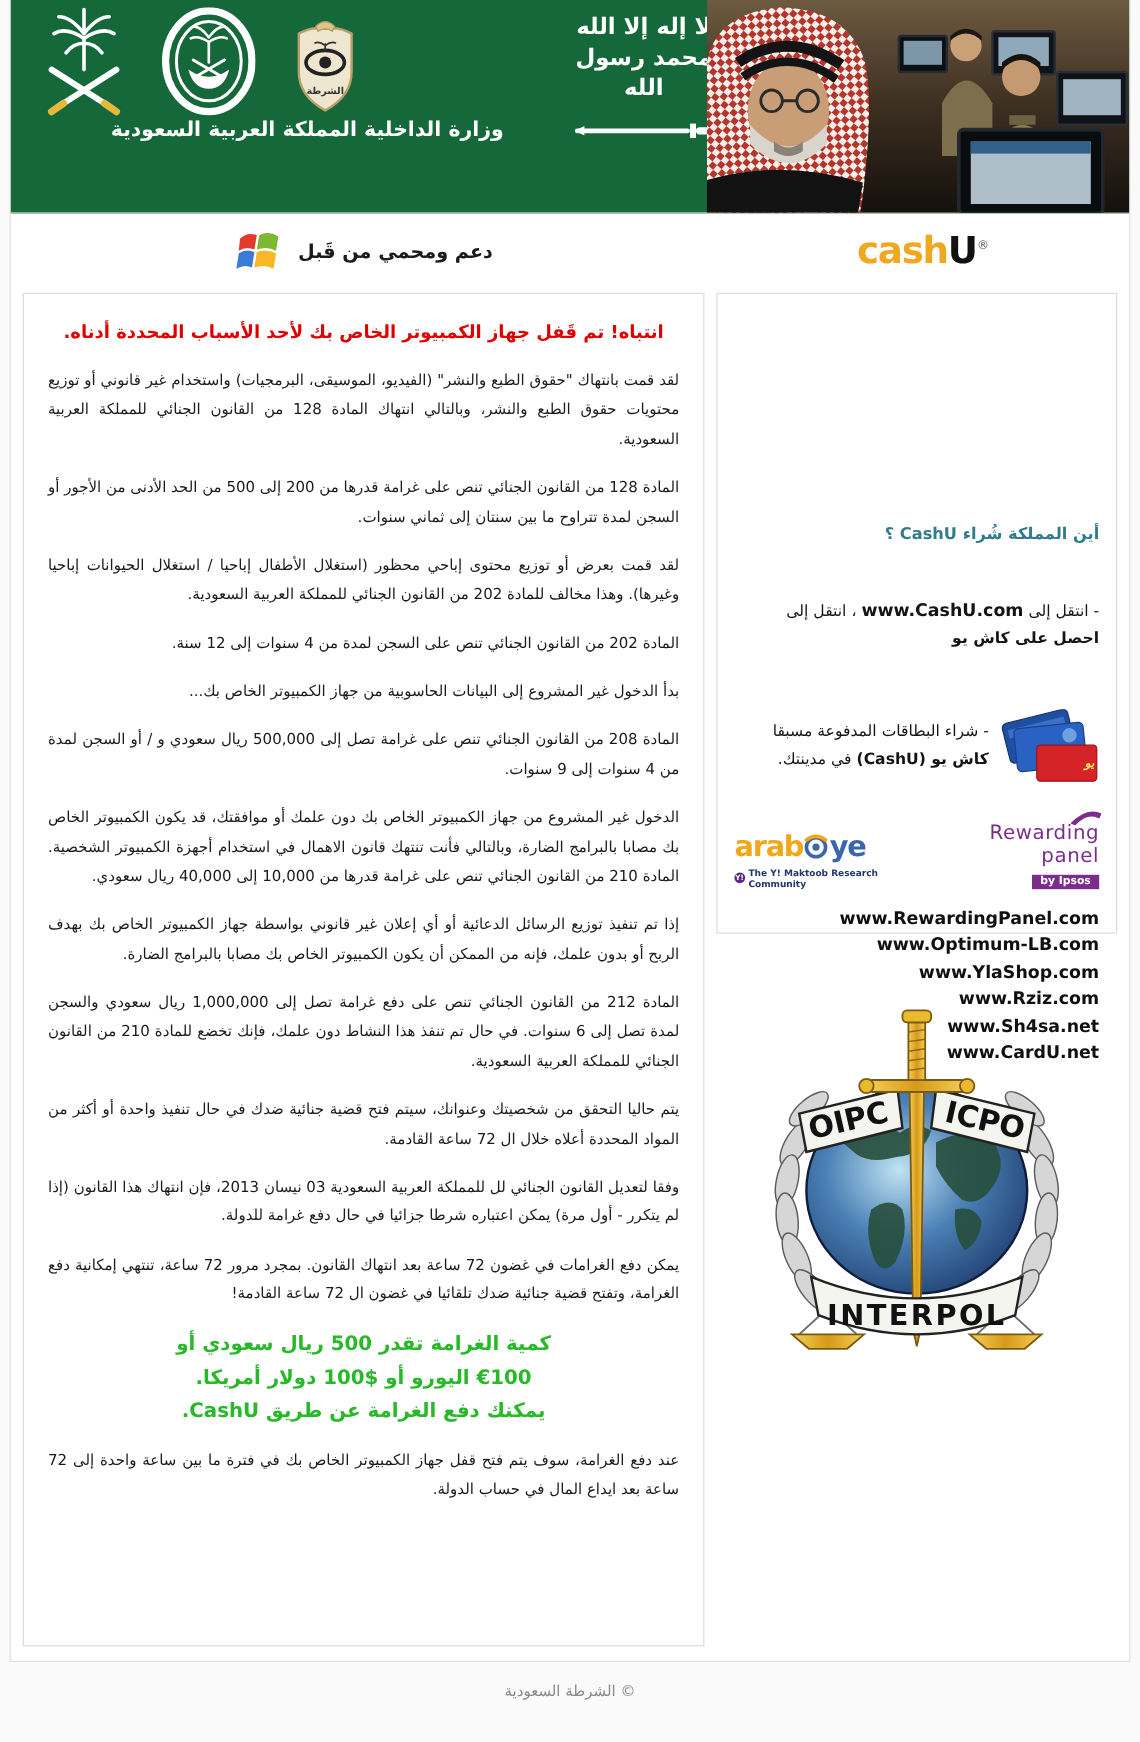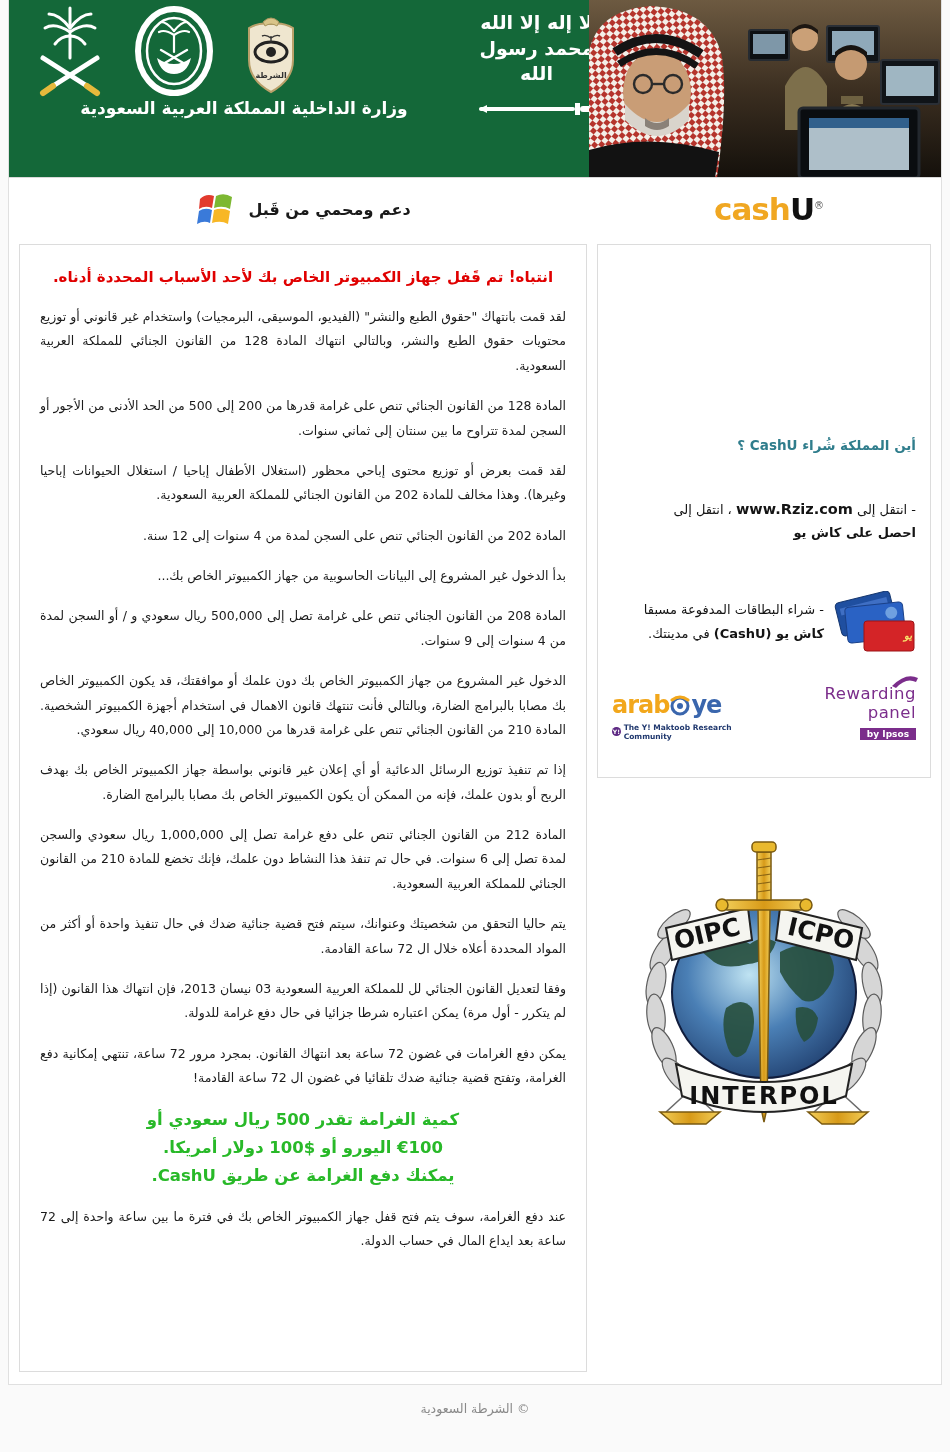--- a/index.html
+++ b/index.html
@@ -18,21 +18,21 @@
 
   
   .header {
     height: 178px;
     background: #146839;
     position: relative;
     overflow: hidden;
     border-bottom: 1px solid #d9d9d9;
   }
   .emblems { position: absolute; top: 6px; left: 22px; display: flex; align-items: flex-end; gap: 26px; }
-  .header-titles { position: absolute; top: 98px; left: 0; width: 470px; text-align: center; color: #ffffff; direction: rtl; }
+  .header-titles { position: absolute; top: 98px; left: 12px; width: 470px; text-align: center; color: #ffffff; direction: rtl; }
   .header-title-1 { font-size: 17px; font-weight: bold; margin: 0 0 10px; }
   .header-title-2 { font-size: 21px; font-weight: bold; margin: 0; }
   .flag-zone { position: absolute; top: 10px; left: 455px; width: 145px; color: #fff; text-align: center; direction: rtl; }
   .flag-shahada { font-size: 19px; font-weight: bold; line-height: 1.35; }
   .flag-sword { margin-top: 14px; }
   .photo { position: absolute; top: 0; right: 0; width: 352px; height: 178px; }
 
   
   .topbar { display: flex; align-items: center; height: 62px; }
   .topbar-left { width: 63%; display: flex; justify-content: center; align-items: center; gap: 10px; }
@@ -258,21 +258,21 @@
           <p class="fine-line">€100 اليورو أو $100 دولار أمريكا.</p>
           <p class="fine-line">يمكنك دفع الغرامة عن طريق CashU.</p>
         </div>
       <p class="para">عند دفع الغرامة، سوف يتم فتح قفل جهاز الكمبيوتر الخاص بك في فترة ما بين ساعة واحدة إلى 72 ساعة بعد ايداع المال في حساب الدولة.</p>
     </div>
 
     <div class="right-col">
       <div class="sidebar-box">
         <div class="ad-space"></div>
         <p class="sidebar-heading">أين المملكة شُراء CashU ؟</p>
-        <p class="step1"><span>- انتقل إلى </span><span class="step1-url">www.Rziz.com</span><span> ، انتقل إلى</span><br>
+        <p class="step1"><span>- انتقل إلى </span><span class="step1-url">www.CashU.com</span><span> ، انتقل إلى</span><br>
           <span class="step1-bold">احصل على كاش يو</span></p>
         <div class="step2">
           <svg width="86" height="62" viewBox="0 0 86 62">
             <g transform="rotate(-14 34 24)">
                 <rect x="8" y="6" width="56" height="34" rx="4" fill="#1f4fa0" stroke="#16376f" stroke-width="1"></rect>
                 <rect x="12" y="12" width="48" height="7" fill="#3f6fc4"></rect>
               </g>
             <g transform="rotate(-6 40 30)">
                 <rect x="16" y="14" width="58" height="36" rx="4" fill="#2a62c4" stroke="#1b4188" stroke-width="1"></rect>
                 <circle cx="62" cy="24" r="6" fill="#6fa0e0"></circle>
@@ -302,20 +302,28 @@
             </div>
           </div>
           <div class="rewarding">
             <svg width="26" height="16" viewBox="0 0 26 16" style="position:absolute; right:-2px; top:-12px;">
               <path d="M0 14 Q14 0 26 6 L24 10 Q14 5 4 16 Z" fill="#7b2d8b"></path>
             </svg>
             <div class="rewarding-word">Rewarding panel</div>
             <div class="rewarding-sub">by Ipsos</div>
           </div>
         </div>
+        <div class="urls">
+            <div class="url-line">www.RewardingPanel.com</div>
+            <div class="url-line">www.Optimum-LB.com</div>
+            <div class="url-line">www.YlaShop.com</div>
+            <div class="url-line">www.Rziz.com</div>
+            <div class="url-line">www.Sh4sa.net</div>
+            <div class="url-line">www.CardU.net</div>
+          </div>
       </div>
 
       <div class="interpol-wrap">
         <svg width="268" height="330" viewBox="0 0 268 330">
           <defs>
             <radialGradient id="globe" cx="0.42" cy="0.4" r="0.75">
               <stop offset="0" stop-color="#bfe3f2"></stop>
                 <stop offset="0.45" stop-color="#4a7fb5"></stop>
                 <stop offset="1" stop-color="#16305e"></stop>
             </radialGradient>

